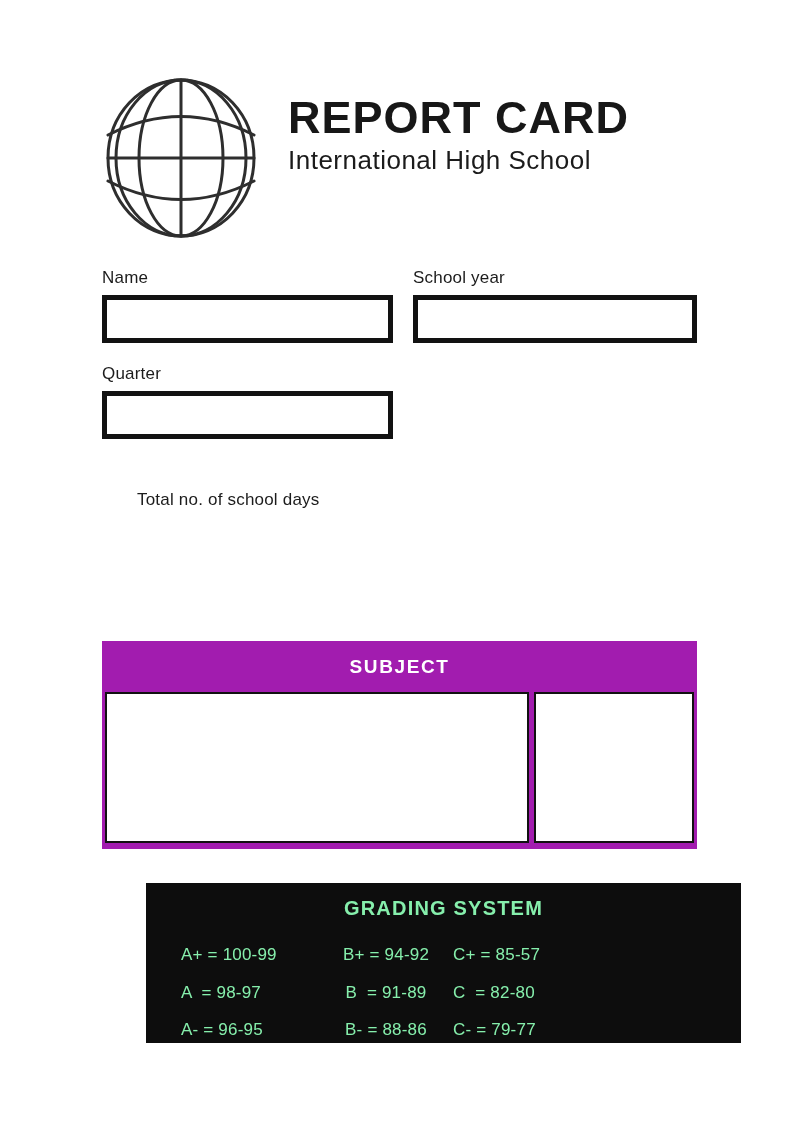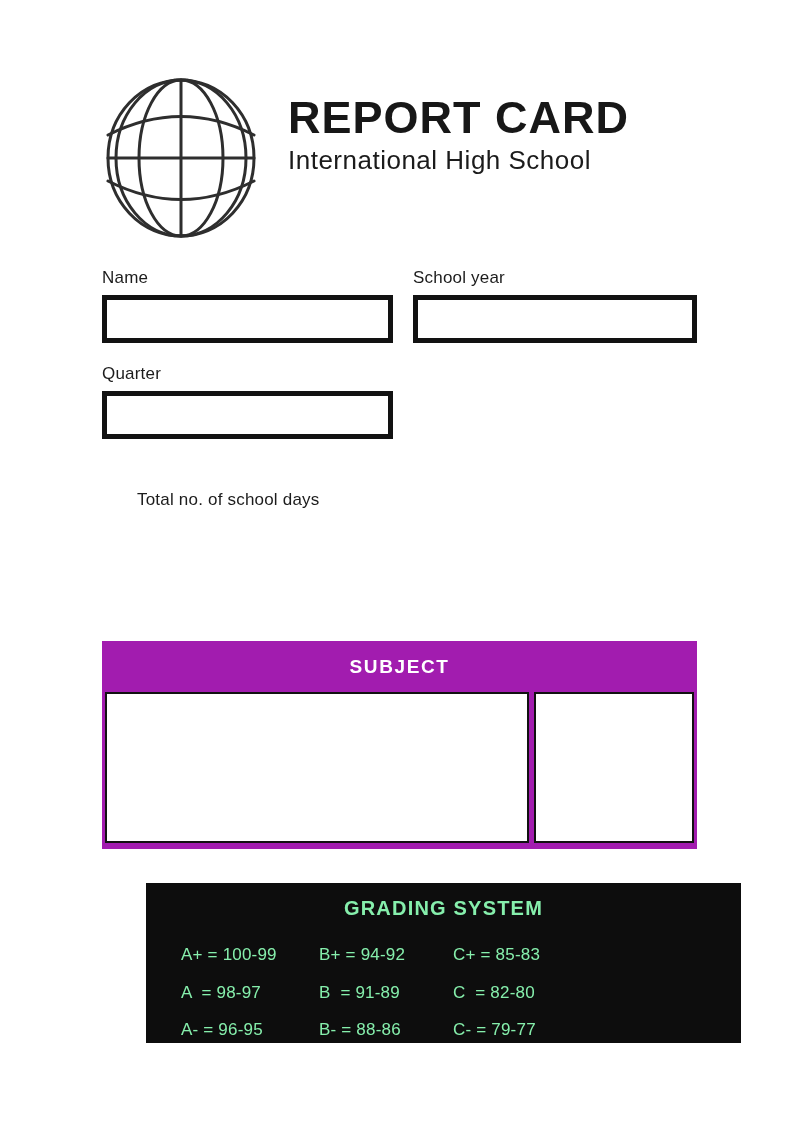--- a/index.html
+++ b/index.html
@@ -68,21 +68,21 @@
     position:absolute; left:102px; top:883px; width:595px; height:160px;
     background:#0d0d0d; color:#86efac;margin-left:44px;
   }
   .grading-title {
     text-align:center; padding-top:14px;
     font-size:20px; font-weight:800; letter-spacing:1.2px; line-height:23px;
   }
   .grading-grid { margin-top:25px; padding-left:35px; display:flex; }
   .g-col { display:flex; flex-direction:column; gap:18px; }
   .g-col.c1 { width:138px; }
-  .g-col.c2 { width:134px; }
+  .g-col.c2 { width:134px;align-items:center; }
   .g-col.c3 { width:131px; }
   .g-line { font-size:17px; line-height:19.5px; letter-spacing:0.2px; white-space:pre; }
 </style>
 </head>
 <body>
 
 <div class="page">
 
   <svg class="globe" width="152" height="162" viewBox="0 0 152 162" fill="none" stroke="#2e2e2e" stroke-width="3" stroke-linecap="round">
     <ellipse cx="76" cy="81" rx="73" ry="78"></ellipse>
@@ -137,20 +137,20 @@
         <div class="g-line">A+ = 100-99</div>
         <div class="g-line">A  = 98-97</div>
         <div class="g-line">A- = 96-95</div>
       </div>
       <div class="g-col c2">
         <div class="g-line">B+ = 94-92</div>
         <div class="g-line">B  = 91-89</div>
         <div class="g-line">B- = 88-86</div>
       </div>
       <div class="g-col c3">
-        <div class="g-line">C+ = 85-83</div>
+        <div class="g-line">C+ = 85-57</div>
         <div class="g-line">C  = 82-80</div>
         <div class="g-line">C- = 79-77</div>
       </div>
     </div>
   </div>
 
 </div>
 
 </body></html>

